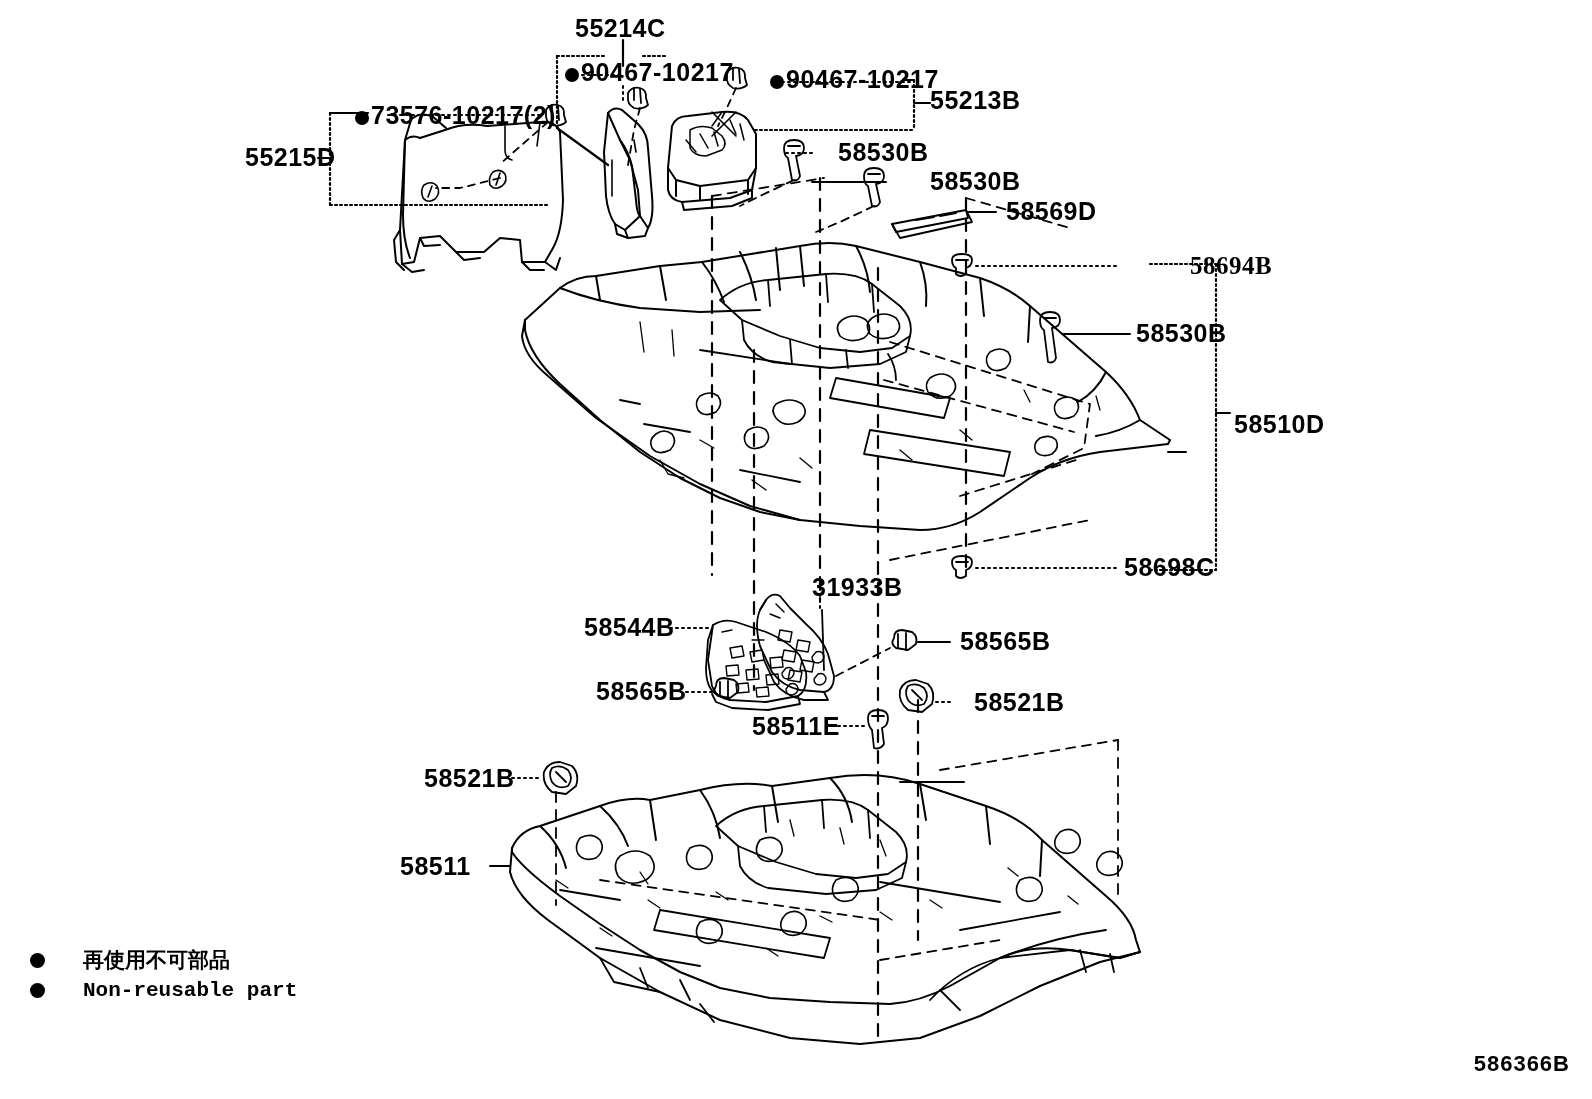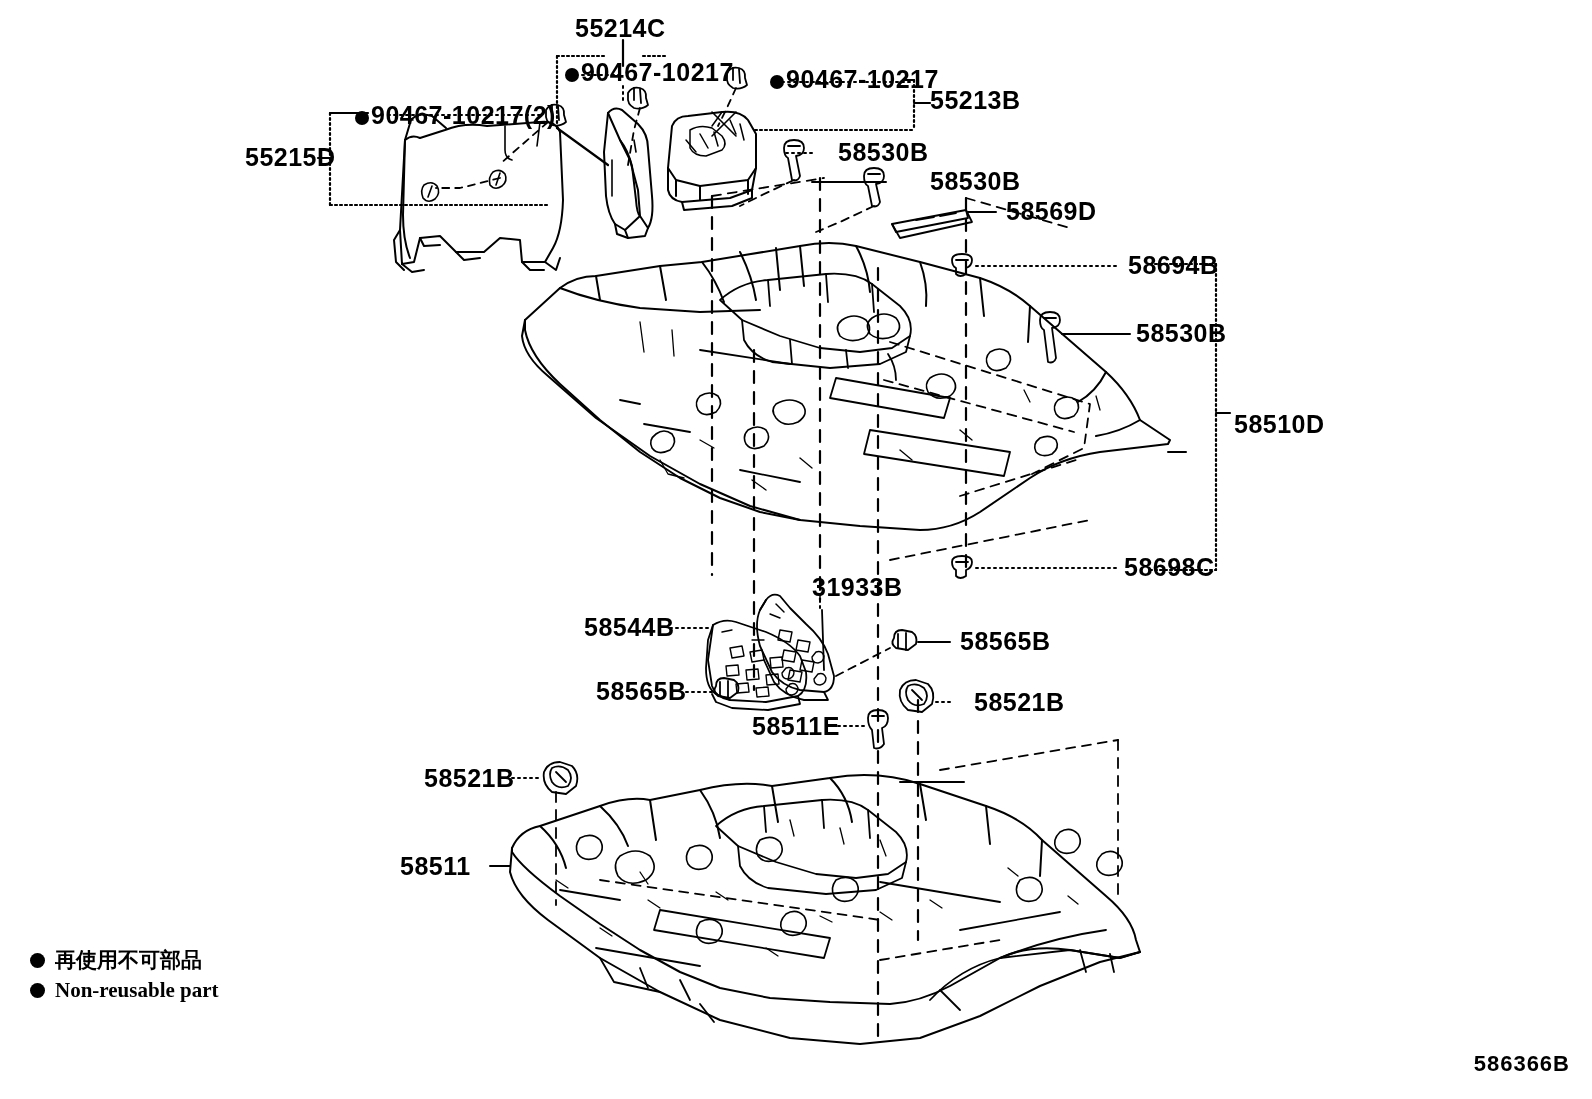--- a/index.html
+++ b/index.html
@@ -51,21 +51,22 @@
     display: inline-block;
     width: 15px;
     height: 15px;
     border-radius: 50%;
     background: #000;
     margin-right: 10px;
     flex: 0 0 auto;
   }
   .legend-text {
     font-size: 21px;
-    font-family: Liberation Serif, serif;
+    font-family: Liberation Mono, monospace;
+    margin-left: 28px;
   }
   .legend-text.jp {
     font-size: 21px;
   }
   .diagram-code {
     position: absolute;
     right: 22px;
     bottom: 22px;
     font-size: 22px;
     font-weight: bold;
@@ -530,34 +531,34 @@
 
   <div class="part-label" style="left:565px; top:60px;">
     <span class="nr-dot"></span><span>90467-10217</span>
   </div>
 
   <div class="part-label" style="left:770px; top:67px;">
     <span class="nr-dot"></span><span>90467-10217</span>
   </div>
 
   <div class="part-label" style="left:355px; top:103px;">
-    <span class="nr-dot"></span><span>90467-10217(2)</span>
+    <span class="nr-dot"></span><span>73576-10217(2)</span>
   </div>
 
   <div class="part-label" style="left:930px; top:88px;">55213B</div>
 
   <div class="part-label" style="left:245px; top:145px;">55215D</div>
 
   <div class="part-label" style="left:838px; top:140px;">58530B</div>
 
   <div class="part-label" style="left:930px; top:169px;">58530B</div>
 
   <div class="part-label" style="left:1006px; top:199px;">58569D</div>
 
-  <div class="part-label" style="left:1128px; top:253px;">58694B</div>
+  <div class="part-label" style="left:1190px; top:253px;font-family:Liberation Serif, serif;">58694B</div>
 
   <div class="part-label" style="left:1136px; top:321px;">58530B</div>
 
   <div class="part-label" style="left:1234px; top:412px;">58510D</div>
 
   <div class="part-label" style="left:1124px; top:555px;">58698C</div>
 
   <div class="part-label" style="left:812px; top:575px;">31933B</div>
 
   <div class="part-label" style="left:584px; top:615px;">58544B</div>

